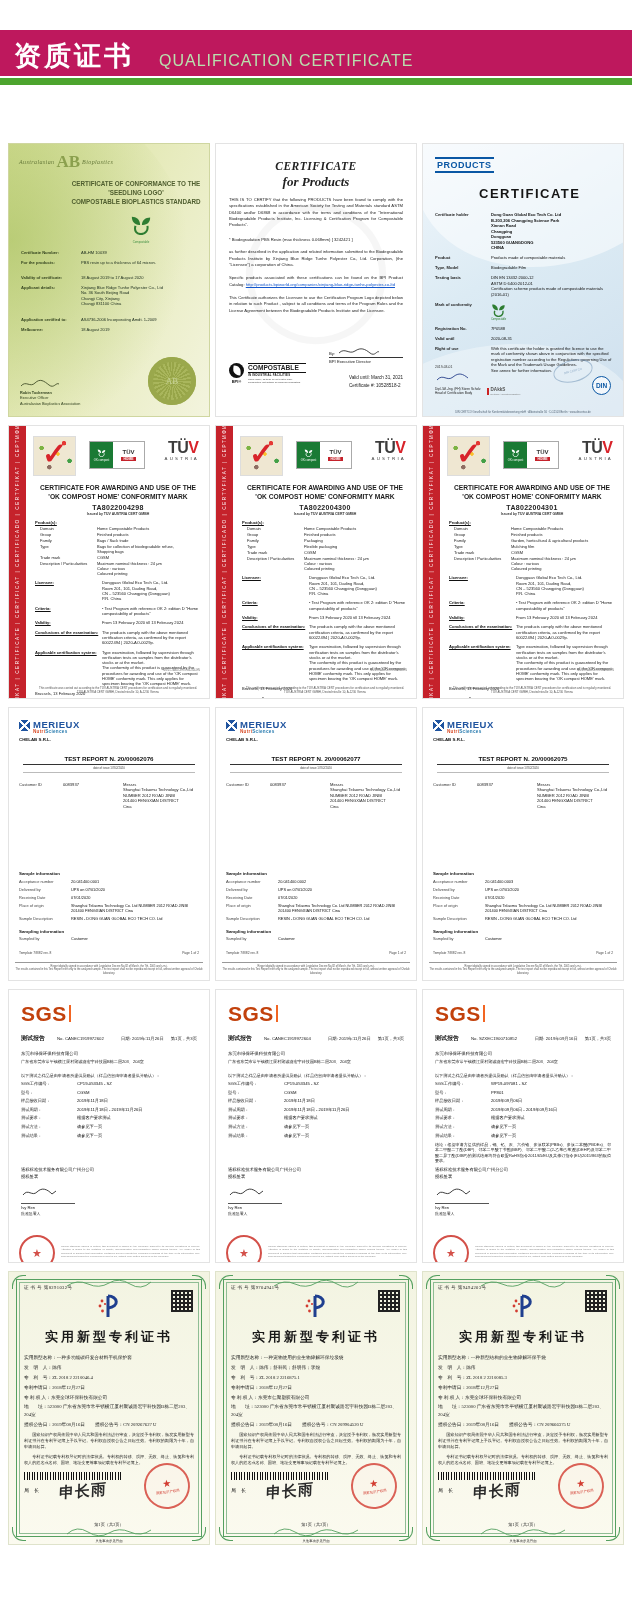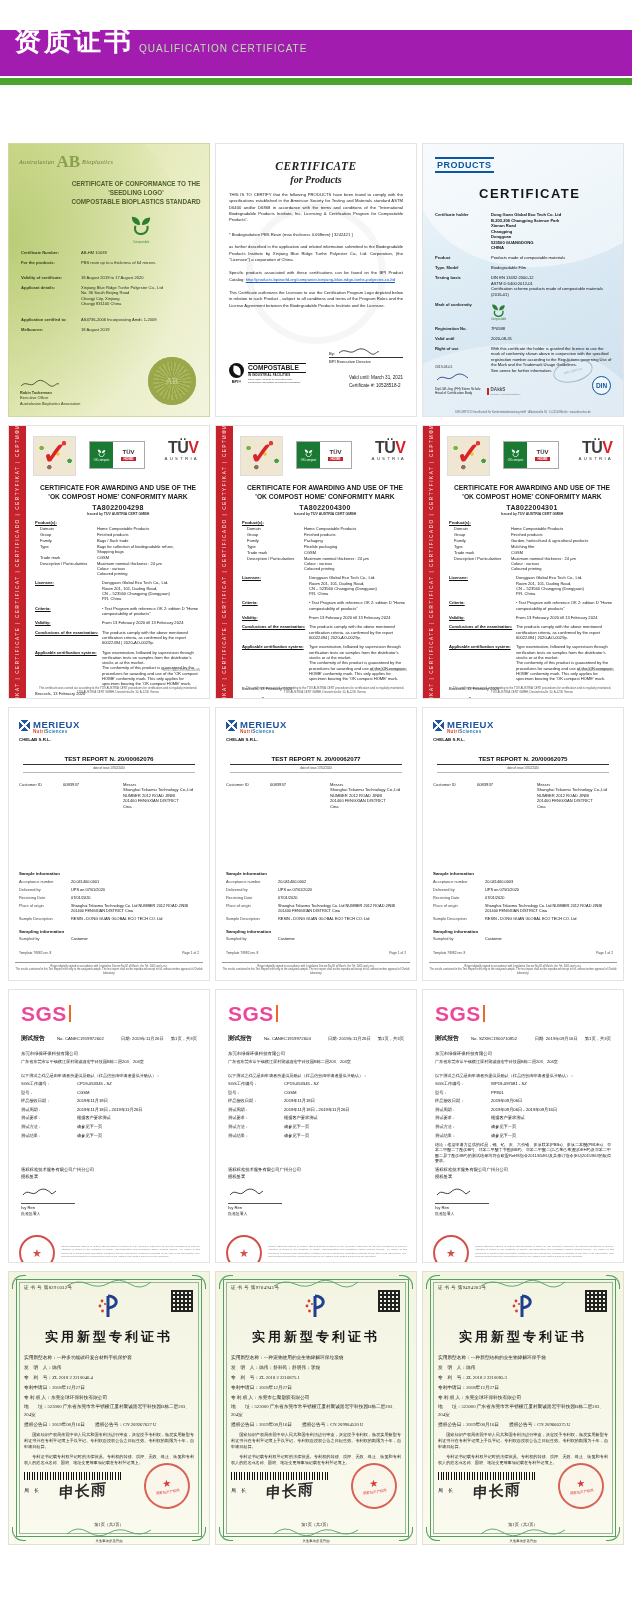--- a/index.html
+++ b/index.html
@@ -3,23 +3,23 @@
 <meta charset="utf-8">
 <title>资质证书</title>
 <style>
   *{margin:0;padding:0;box-sizing:border-box}
   html,body{width:632px;background:#fff}
   body{height:1600px;font-family:"Liberation Sans",sans-serif;color:#222;position:relative;overflow:hidden}
   .pre{white-space:pre-line}
 
   
   .banner-wrap{margin-top:30px}
-  .banner{height:46px;background:#a21caf;display:flex;align-items:flex-end;padding:0 0 21px 14px}
+  .banner{height:46px;background:#be185d;display:flex;align-items:flex-end;padding:0 0 6px 14px}
   .banner-zh{font-size:27px;font-weight:bold;color:#fff;letter-spacing:3px;line-height:1}
-  .banner-en{font-size:10px;color:#b9e0ae;margin-left:5px;letter-spacing:1px;line-height:1.2}
+  .banner-en{font-size:16px;color:#b9e0ae;margin-left:25px;letter-spacing:1px;line-height:1.2}
   .banner-strip{height:7px;background:#4ca42e;margin-top:2px}
 
   
   .grid{margin-top:58px}
   .row{display:flex;gap:5px;padding:0 8px;margin-bottom:8px}
   .card{position:relative;flex:0 0 202px;width:202px;height:274px;background:#fff;border:1px solid #e3e3e3;overflow:hidden}
 
   
   .ab{background:linear-gradient(115deg,#d7e09a 0%,#e8ecc0 55%,#f3f4de 100%);border-color:#cfd6a0}
   .ab-swoosh{position:absolute;left:-95px;top:-40px;width:280px;height:340px;border-radius:50%;
@@ -40,21 +40,21 @@
   .ab-sig-name{font-weight:bold}
   .ab-seal{position:absolute;right:13px;bottom:11px;width:48px;height:48px;border-radius:50%;
     background:repeating-conic-gradient(#97a548 0 7deg,#a9b65c 7deg 14deg);
     box-shadow:inset 0 0 0 5px #9aa84c;display:flex;align-items:center;justify-content:center;
     color:#c9d49a;font-size:9px;font-family:"Liberation Serif",serif}
 
   
   .bpi{padding:16px 13px;font-family:"Liberation Serif",serif}
   .bpi-wm{position:absolute;left:30px;top:60px;width:140px;height:140px;border:7px solid rgba(140,140,140,.08);border-radius:50%;transform:rotate(-14deg)}
   .bpi-title{text-align:center;font-size:11.5px;font-weight:bold;font-style:italic;letter-spacing:.5px}
-  .bpi-sub{text-align:center;font-size:10px;font-weight:bold;font-style:italic;margin-top:2px}
+  .bpi-sub{text-align:center;font-size:13px;font-weight:bold;font-style:italic;margin-top:2px}
   .bpi-p{position:relative;margin-top:7px;font-size:4.2px;line-height:1.5;text-align:justify;color:#222;font-family:"Liberation Sans",sans-serif}
   .bpi-bullet{position:relative;margin-top:9px;font-size:4.2px;font-family:"Liberation Sans",sans-serif}
   .bpi-link{color:#1155cc;text-decoration:underline;word-break:break-all}
   .bpi-logorow{position:absolute;left:13px;bottom:32px;display:flex;gap:4px;align-items:flex-start;font-family:"Liberation Sans",sans-serif}
   .bpi-circle{width:15px;height:15px;border-radius:50%;background:#111;position:relative}
   .bpi-leaf{position:absolute;left:4px;top:3px;width:8px;height:9px;background:#fff;border-radius:0 70% 0 70%;transform:rotate(8deg)}
   .bpi-bpitext{font-size:4px;font-weight:bold;text-align:center;margin-top:1px}
   .bpi-comp{border-top:1.3px solid #111;border-bottom:1.3px solid #111;font-size:6.6px;font-weight:bold;line-height:1.2}
   .bpi-compsub{font-size:2.9px;font-weight:bold;letter-spacing:.2px}
   .bpi-compnote{font-size:2.3px;color:#444;width:58px;line-height:1.3;margin-top:1px}
@@ -135,21 +135,21 @@
   .mx-sechead{font-weight:bold;font-size:4.4px;color:#111;margin-top:62px}
   .mx-sechead2{font-weight:bold;font-size:4.4px;color:#111;margin-top:8px}
   .mx-row{display:flex;font-size:3.9px;margin-top:2.8px}
   .mx-lab{flex:0 0 52px;color:#444}
   .mx-val{flex:1;color:#111;line-height:1.3}
   .mx-footrow{position:absolute;left:10px;right:10px;bottom:25px;display:flex;justify-content:space-between;font-size:3.3px;color:#444}
   .mx-disc{position:absolute;left:6px;right:6px;bottom:5px;border-top:.6px solid #999;padding-top:2px;font-size:2.6px;color:#555;text-align:center;line-height:1.35}
 
   
   .sgs{padding:13px 12px}
-  .sgs-logo{position:relative;display:inline-block;font-size:21px;font-weight:bold;color:#ec4899;letter-spacing:.5px;line-height:1}
+  .sgs-logo{position:relative;display:inline-block;font-size:21px;font-weight:bold;color:#c2410c;letter-spacing:.5px;line-height:1}
   .sgs-logo::after{content:"";position:absolute;right:-4px;top:2px;width:1.6px;height:17px;background:#f26522}
   .sgs-h{display:flex;margin-top:9px;font-size:4.3px;align-items:baseline}
   .sgs-rep{font-weight:bold;font-size:6px}
   .sgs-no{margin-left:12px}
   .sgs-date{margin-left:auto}
   .sgs-page{margin-left:7px}
   .sgs-co{margin-top:8px;font-size:4.4px;color:#111}
   .sgs-addr{margin-top:2.5px;font-size:4.1px;color:#222}
   .sgs-intro{margin-top:9px;font-size:4.1px;color:#222}
   .sgs-row{display:flex;font-size:4.2px;margin-top:3.6px}

